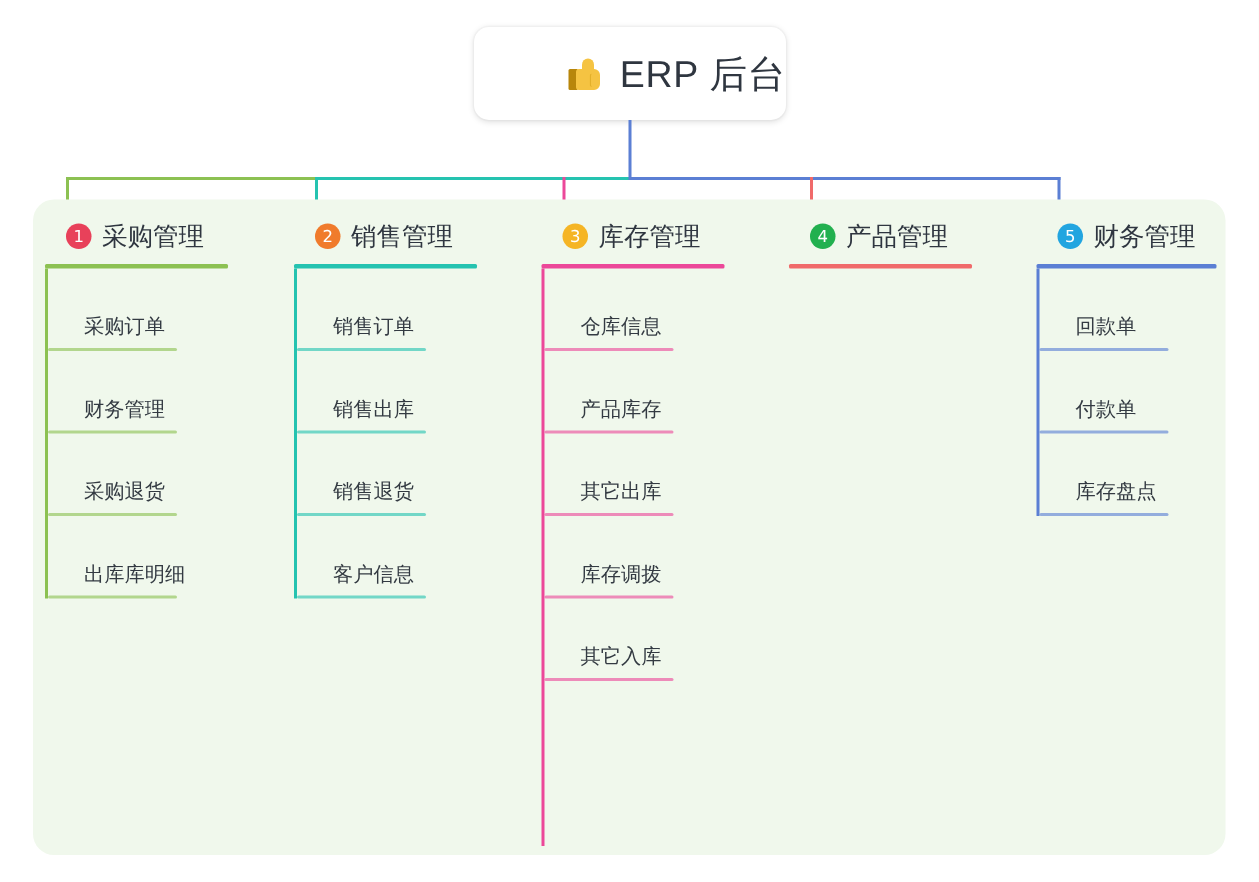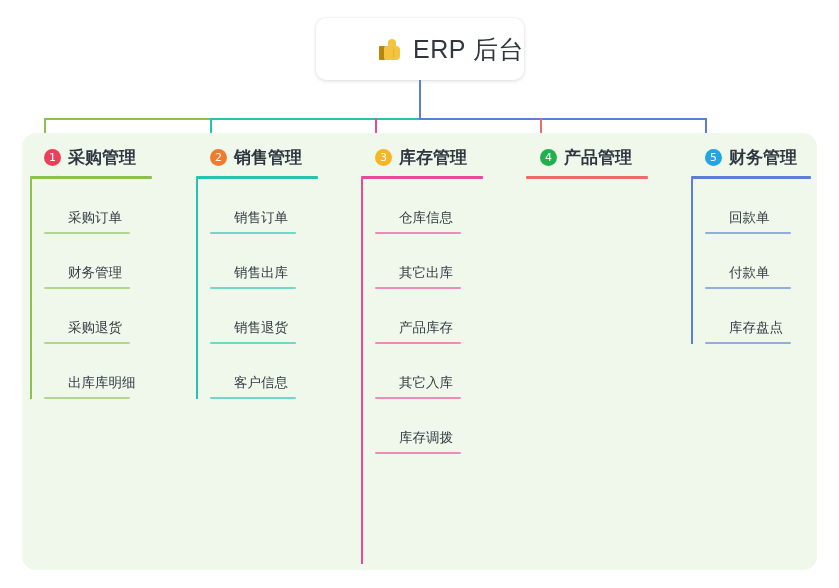--- a/index.html
+++ b/index.html
@@ -118,32 +118,30 @@
     font-size: 11px;
     line-height: 17px;
     text-align: center;
     flex: 0 0 auto;
     font-family: "DejaVu Sans", sans-serif;
   }
   .col-title {
     font-size: 17px;
     color: #2f3640;
     white-space: nowrap;
-    font-weight: bold;
   }
   .col-underline {
     height: 3px;
     border-radius: 1px;
     margin-top: 6px;
   }
 
   .col-body {
     position: relative;
     margin-top: 0px;
-    padding-left: 12px;
   }
   .spine {
     position: absolute;
     left: 0px;
     top: 0px;
     width: 2px;
   }
   .item {
     position: relative;
     height: 55px;
@@ -250,33 +248,33 @@
         <span class="col-title">库存管理</span>
       </div>
       <div class="col-underline" style="background: rgb(236, 72, 153); width: 122px;"></div>
       <div class="col-body">
         <div class="spine" style="background: rgb(236, 72, 153); height: 385px;"></div>
         <div class="item">
           <span class="item-label">仓库信息</span>
           <div class="item-underline" style="background: rgb(236, 72, 153); width: 86px; opacity: 0.62;"></div>
         </div>
         <div class="item">
+          <span class="item-label">产品库存</span>
+          <div class="item-underline" style="background: rgb(236, 72, 153); width: 86px; opacity: 0.62;"></div>
+        </div>
+        <div class="item">
           <span class="item-label">其它出库</span>
           <div class="item-underline" style="background: rgb(236, 72, 153); width: 86px; opacity: 0.62;"></div>
         </div>
         <div class="item">
-          <span class="item-label">产品库存</span>
+          <span class="item-label">库存调拨</span>
           <div class="item-underline" style="background: rgb(236, 72, 153); width: 86px; opacity: 0.62;"></div>
         </div>
         <div class="item">
           <span class="item-label">其它入库</span>
-          <div class="item-underline" style="background: rgb(236, 72, 153); width: 86px; opacity: 0.62;"></div>
-        </div>
-        <div class="item">
-          <span class="item-label">库存调拨</span>
           <div class="item-underline" style="background: rgb(236, 72, 153); width: 86px; opacity: 0.62;"></div>
         </div>
       </div>
     </div>
     <div class="column" style="left: 526px; width: 165px;">
       <div class="col-header">
         <span class="col-badge" style="background: rgb(34, 176, 79);">4</span>
         <span class="col-title">产品管理</span>
       </div>
       <div class="col-underline" style="background: rgb(240, 106, 106); width: 122px;"></div>

